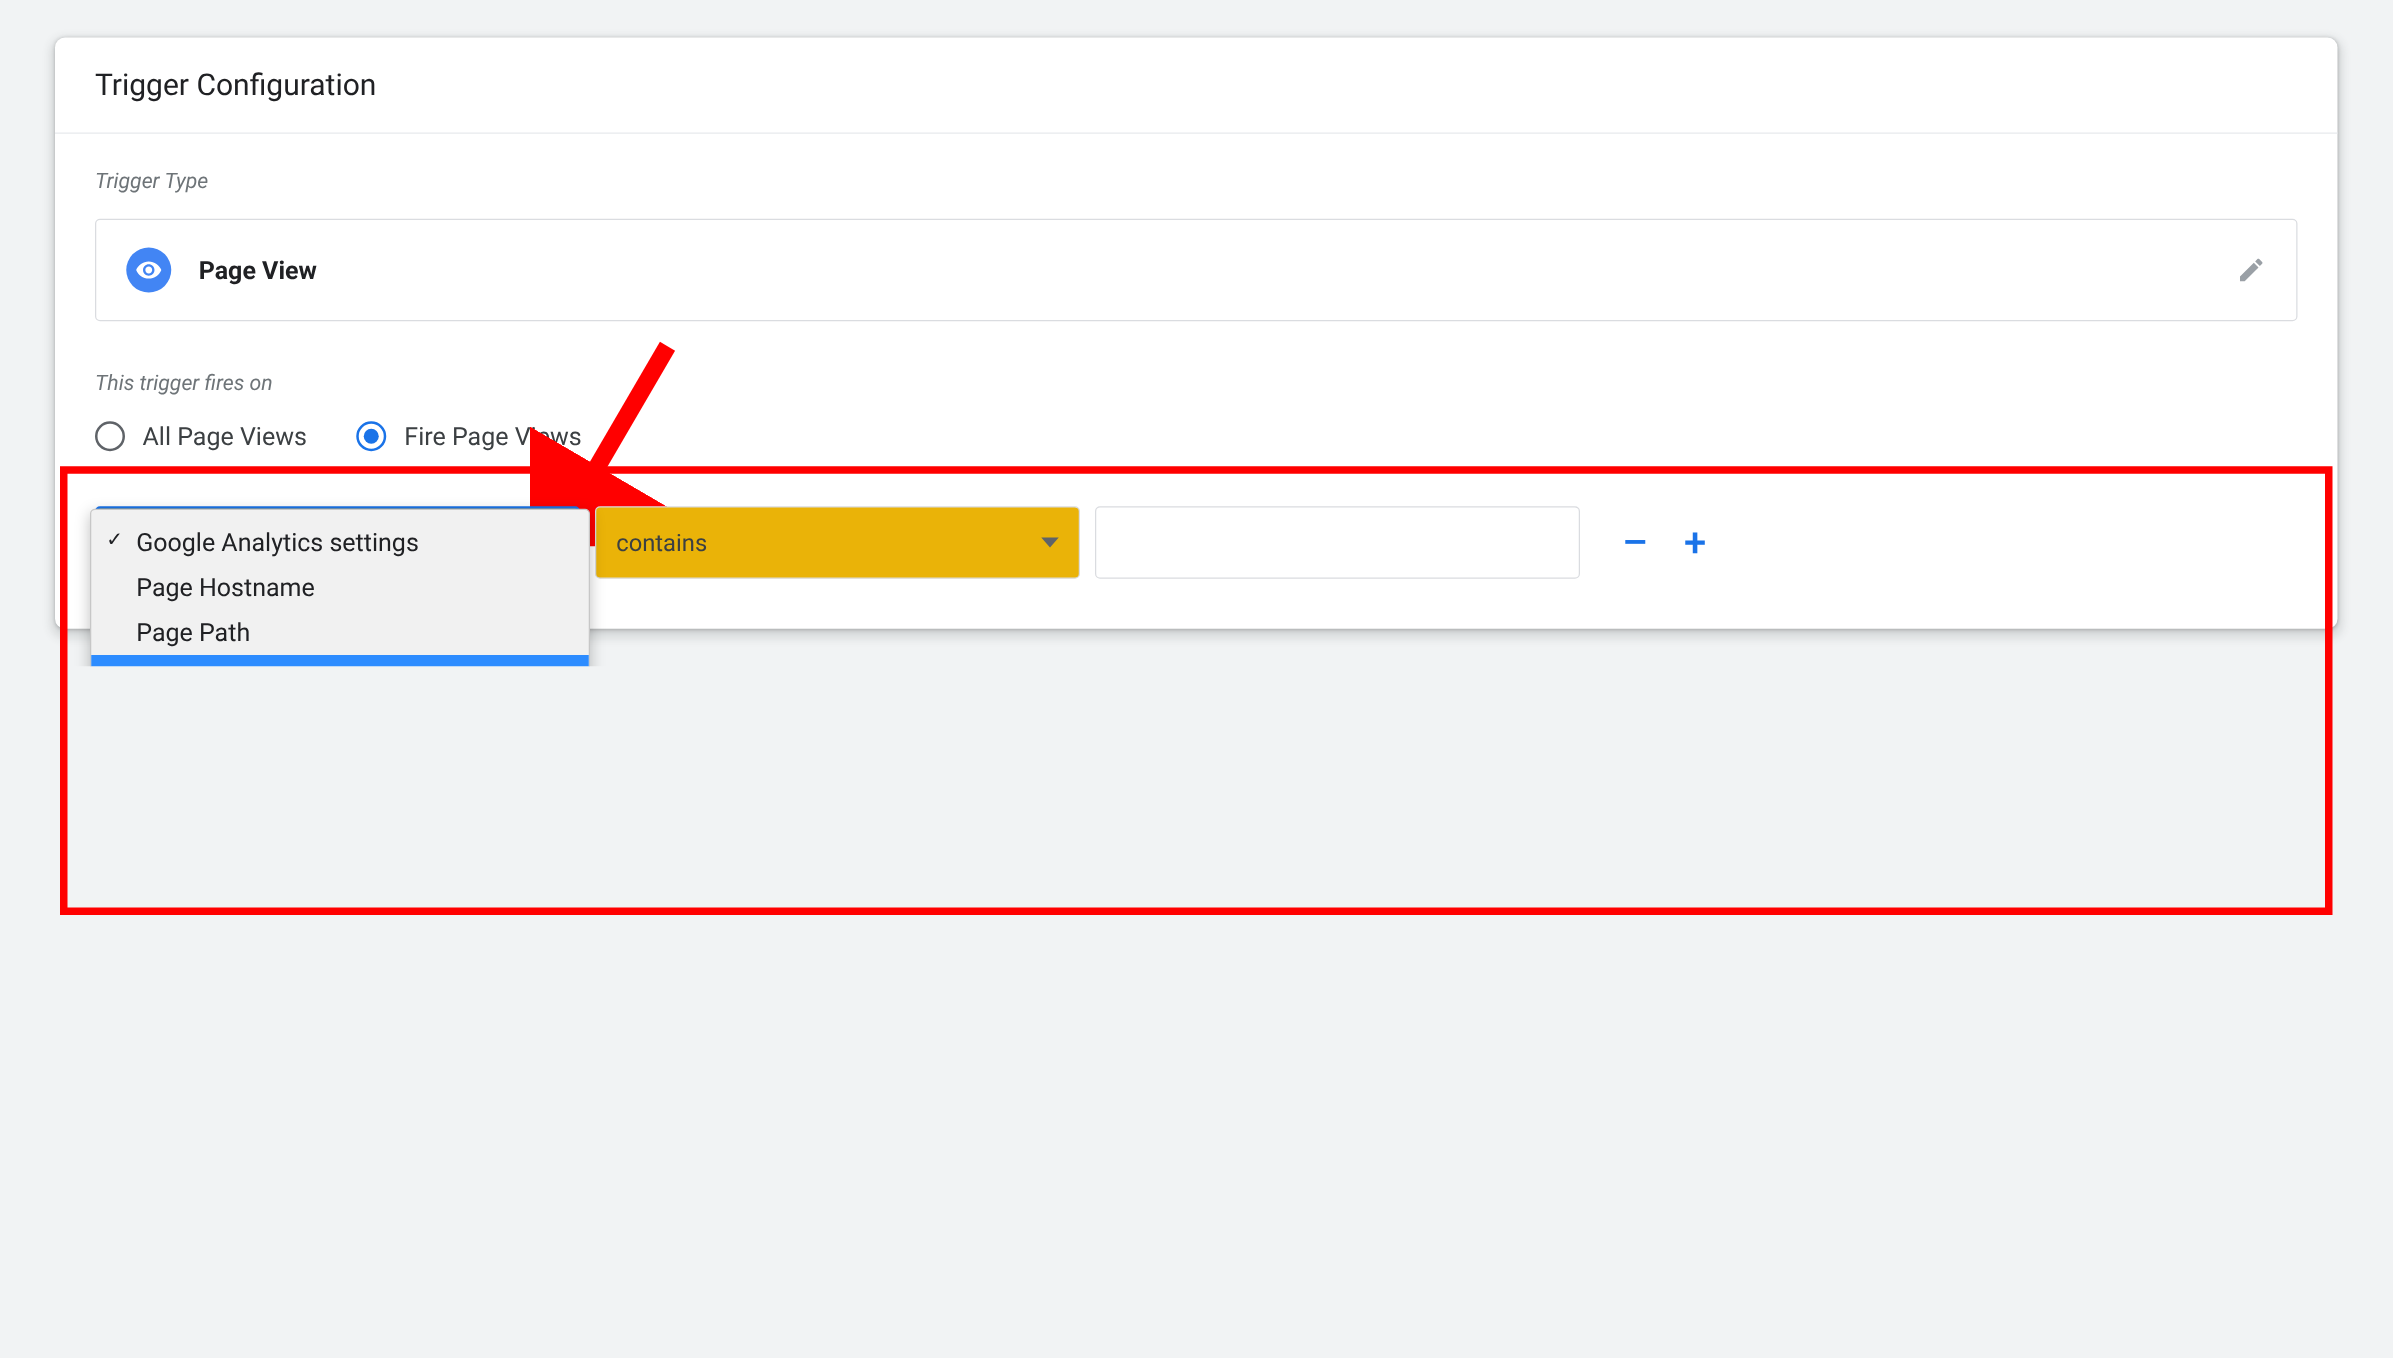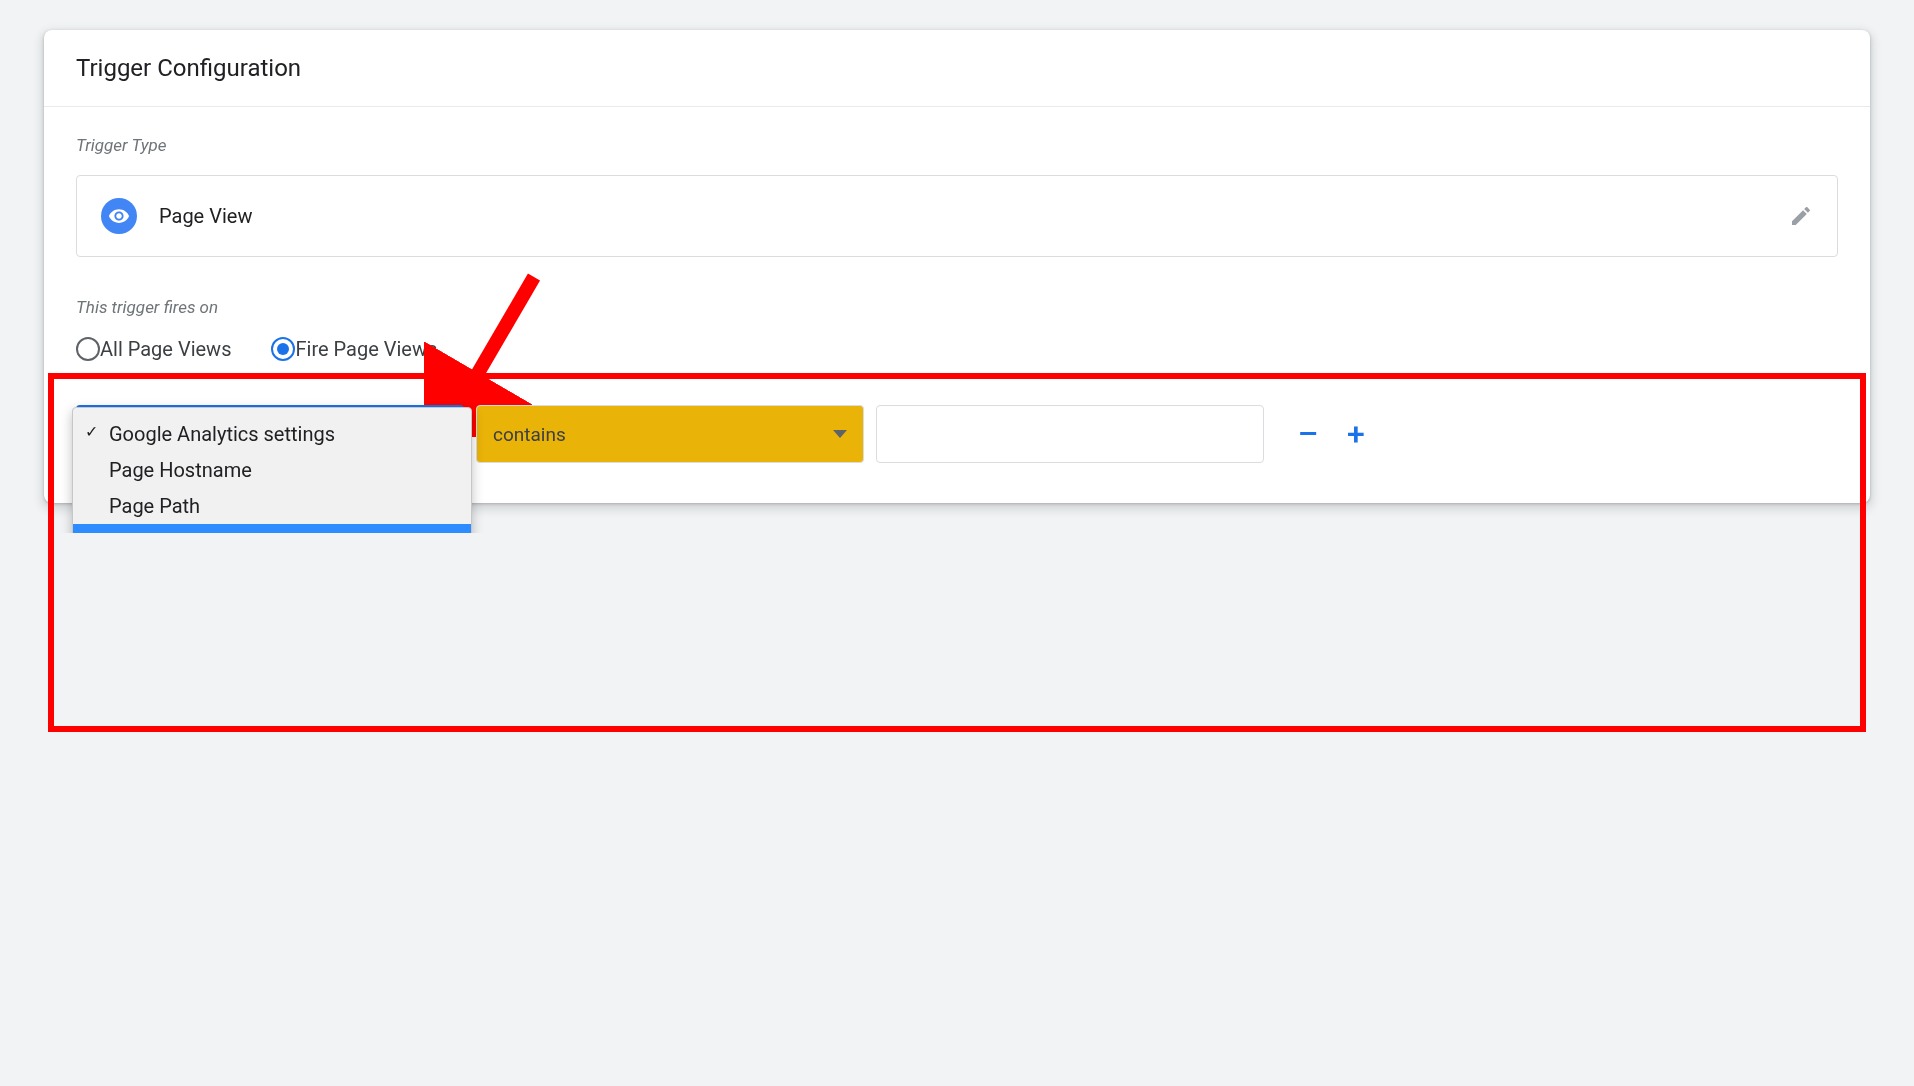--- a/index.html
+++ b/index.html
@@ -59,21 +59,21 @@
     justify-content: center;
     flex-shrink: 0;
   }
   .eye-icon svg {
     width: 22px;
     height: 22px;
     fill: #fff;
   }
   .trigger-type-label {
     font-size: 20px;
-    font-weight: 400;
+    font-weight: 700;
     color: #202124;
     text-align: center;
   }
   .pencil-icon {
     position: absolute;
     right: 24px;
     top: 50%;
     transform: translateY(-50%);
     width: 24px;
     height: 24px;
@@ -88,20 +88,21 @@
     margin-bottom: 44px;
   }
   .radio-row {
     display: flex;
     align-items: center;
     gap: 40px;
     margin-top: 18px;
   }
   .radio-option {
     display: flex;
+    gap: 14px;
     cursor: pointer;
   }
   .radio-circle {
     width: 24px;
     height: 24px;
     border-radius: 50%;
     border: 2.5px solid #5f6368;
     display: flex;
     align-items: center;
     justify-content: center;

